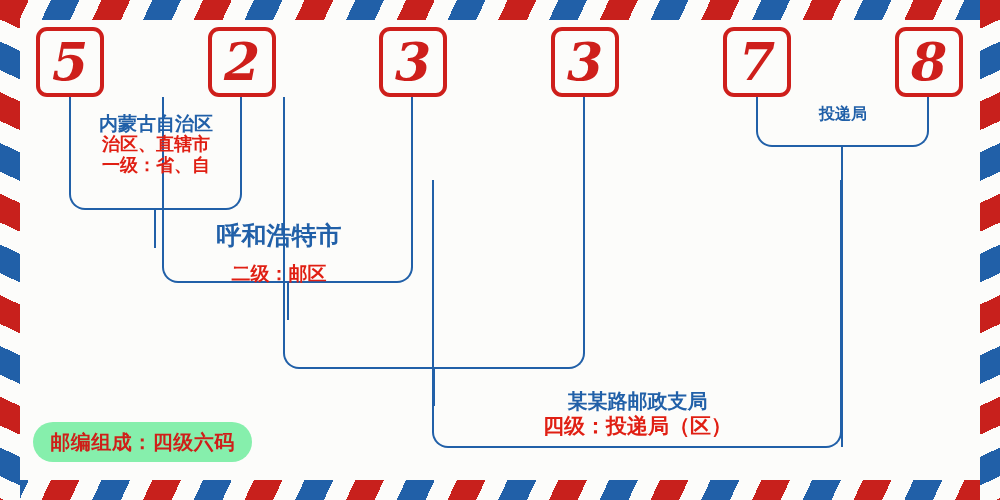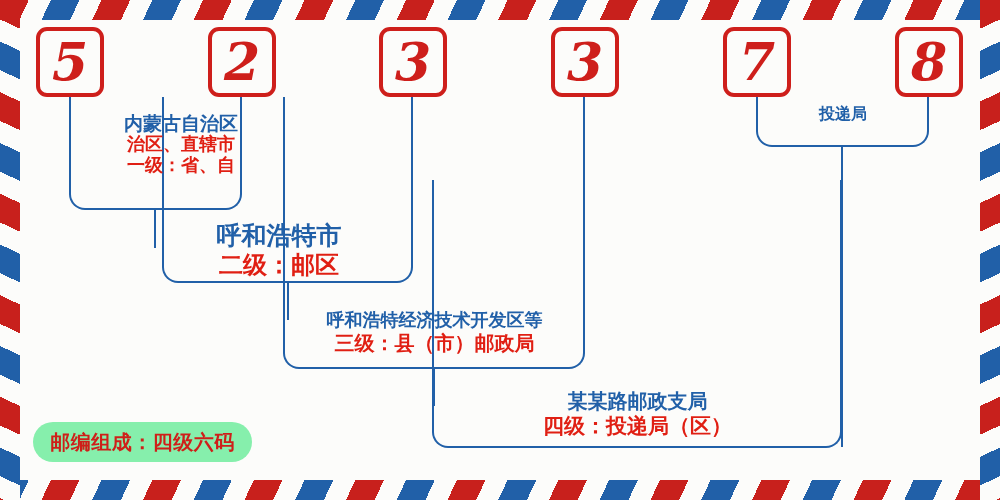--- a/index.html
+++ b/index.html
@@ -170,41 +170,37 @@
   <div class="digit-box" style="left:723px;">
     <div class="digit-glyph">7</div>
   </div>
   <div class="digit-box" style="left:895px;">
     <div class="digit-glyph">8</div>
   </div>
 
   <div class="bracket" style="left:69px; top:97px; width:173px; height:113px;"></div>
   <div class="stem" style="left:154px; top:210px; height:38px;"></div>
 
-  <div class="label-block" style="left:70px; top:113px; width:172px;padding-left:25px;">
+  <div class="label-block" style="left:70px; top:113px; width:172px;">
     <div class="label-title" style="font-size:19px;">内蒙古自治区</div>
     <div class="label-sub" style="font-size:18px;">治区、直辖市</div>
     <div class="label-sub" style="font-size:18px; margin-top:1px;">一级：省、自</div>
   </div>
 
   <div class="bracket" style="left:162px; top:97px; width:251px; height:186px;"></div>
   <div class="stem" style="left:287px; top:283px; height:37px;"></div>
 
   <div class="label-block" style="left:154px; top:222px; width:250px;">
     <div class="label-title" style="font-size:25px;">呼和浩特市</div>
-    <div class="label-sub" style="font-size:24px; margin-top:2px;">二级：邮区</div>
+    <div class="label-sub" style="font-size:19px; margin-top:13px;">二级：邮区</div>
   </div>
 
   <div class="bracket" style="left:283px; top:97px; width:302px; height:272px;"></div>
   <div class="stem" style="left:433px; top:369px; height:37px;"></div>
 
-  <div class="label-block" style="left:284px; top:310px; width:301px;">
-    <div class="label-title" style="font-size:18px;">呼和浩特经济技术开发区等</div>
-    <div class="label-sub" style="font-size:20px; margin-top:2px;">三级：县（市）邮政局</div>
-  </div>
 
   <div class="bracket" style="left:756px; top:97px; width:173px; height:50px;"></div>
   <div class="stem" style="left:841px; top:147px; height:300px;"></div>
 
   <div class="label-block" style="left:757px; top:105px; width:172px;">
     <div class="label-title" style="font-size:16px;">投递局</div>
   </div>
 
   <div class="bracket" style="left:432px; top:180px; width:410px; height:268px;"></div>
 

